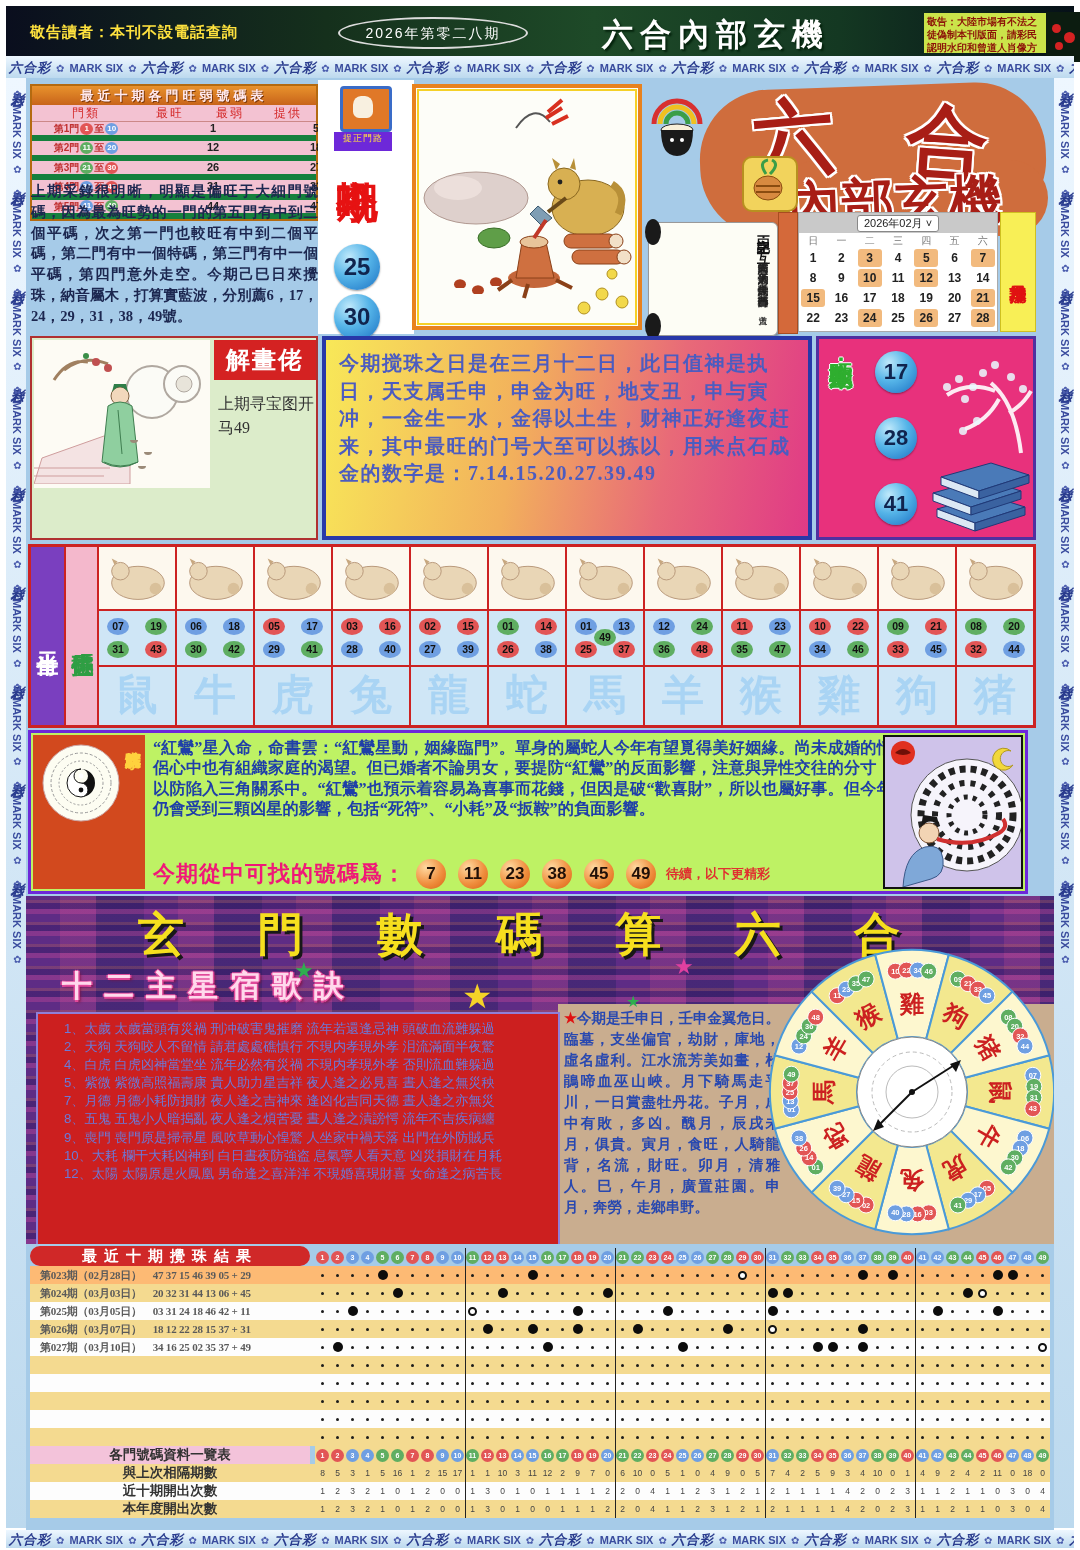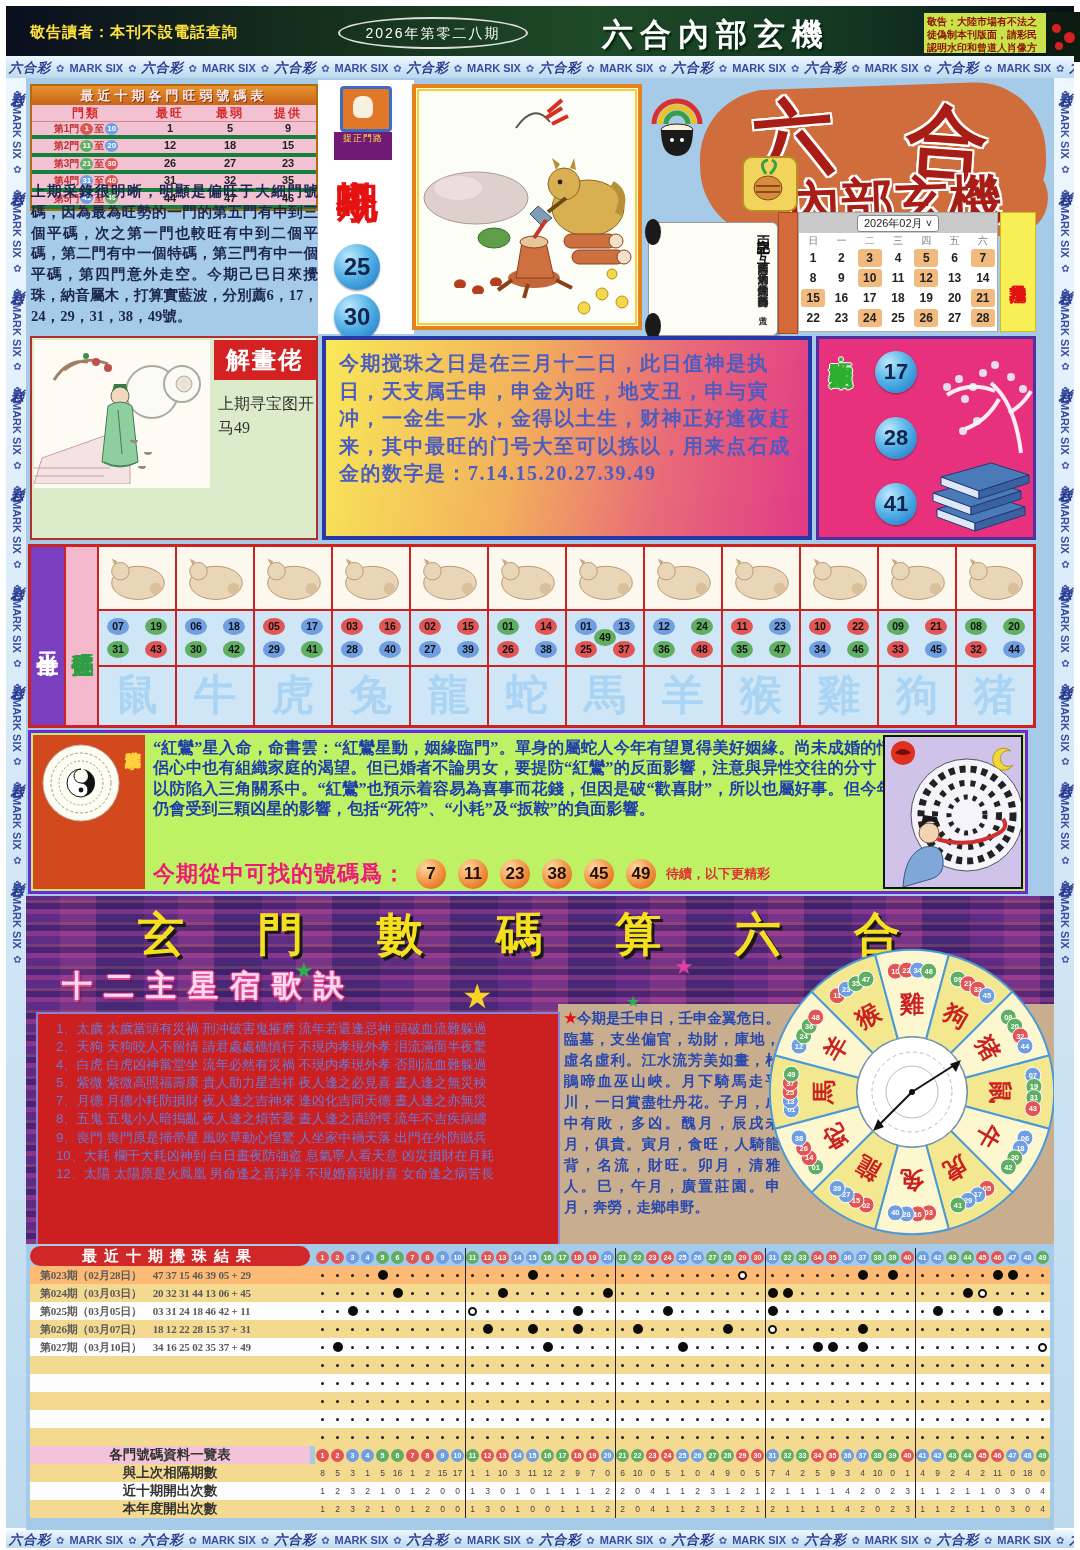--- a/index.html
+++ b/index.html
@@ -26,34 +26,34 @@
   .strip-v{top:78px;width:20px;height:1450px;}
   .bu-cn{font-weight:bold;font-style:italic;font-size:13px;margin:0 3px;letter-spacing:1px;}
   .bu-en{font-size:11px;font-weight:bold;margin:0 3px;color:#3a4c9e;}
   .bu-ic{font-size:10px;color:#4a5cae;margin:0 2px;}
   .strip-v .bu-cn{margin:3px 0;}.strip-v .bu-en{margin:3px 0;}.strip-v .bu-ic{margin:2px 0;}
   .main-bg{left:26px;top:78px;width:1028px;height:1452px;background:#a6cbe8;}
   
   .hot{left:30px;top:84px;width:288px;border:2px solid #b46a10;background:#f3c2d2;box-sizing:border-box;}
   .hot-title{background:linear-gradient(180deg,#e8922c,#c8641a);color:#ffe9ee;font-weight:bold;font-size:13px;
      text-align:center;letter-spacing:4px;height:19px;line-height:19px;text-shadow:1px 1px 0 #7a3608;}
-  .hot-head{display:grid;grid-template-columns:108px 60px 60px 56px;color:#d42828;font-weight:bold;font-size:12px;
+  .hot-head{display:grid;grid-template-columns:108px 60px 60px 56px;color:#d42828;font-weight:normal;font-size:12px;
      border-bottom:1px solid #c88;}
   .hot-head div{text-align:center;line-height:16px;letter-spacing:2px;}
-  .htr{display:grid;grid-template-columns:108px 60px 60px 56px;font-size:11px;font-weight:bold;color:#222;border-bottom:4px solid #15803d;}
+  .htr{display:grid;grid-template-columns:108px 60px 60px 56px;font-size:11px;font-weight:bold;color:#222;border-bottom:6px solid #15803d;gap:43px;}
   .htr div{text-align:center;line-height:13.4px;}
   .htr .gate{color:#c03030;font-size:10px;display:flex;align-items:center;justify-content:center;gap:1px;}
   .mini{display:inline-block;width:13px;height:12px;border-radius:50%;color:#fff;font-size:8px;line-height:12px;text-align:center;font-weight:bold;}
   .bRc{background:#e25555;}.bBc{background:#6f9fe2;}.bGc{background:#5fae62;}
   .analysis{left:31px;top:181px;width:287px;font-size:14.6px;line-height:20.8px;color:#1c2750;text-align:justify;font-weight:bold;}
   
   .roar-col{left:318px;top:80px;width:96px;height:254px;background:#ffffff;}
   .roar-badge{left:340px;top:86px;width:46px;height:40px;background:#e07828;border:3px solid #3a6cc8;border-radius:4px;}
   .roar-badge i{position:absolute;left:10px;top:7px;width:20px;height:22px;background:#f8f0e0;border-radius:40% 40% 30% 30%;}
-  .roar-badge-label{left:334px;top:132px;width:58px;height:28px;background:#701a75;color:#ffe040;font-size:9px;
+  .roar-badge-label{left:334px;top:132px;width:58px;height:19px;background:#6d28d9;color:#ffe040;font-size:9px;
      text-align:center;line-height:12px;letter-spacing:1px;}
   .roar-title{left:336px;top:148px;height:140px;color:#e61212;font-size:42px;font-weight:bold;line-height:1.0;}
   .ballBig{border-radius:50%;background:radial-gradient(circle at 33% 28%,#bfe9fb,#55b4e8 45%,#1a6fc2);
      color:#10244e;font-weight:bold;text-align:center;box-shadow:0 1px 2px rgba(0,0,0,.4);}
   
   .comic{left:412px;top:84px;width:230px;height:246px;border:4px solid #e8821e;background:#fdfdf8;box-sizing:border-box;
      outline:2px solid #f5d028;outline-offset:-7px;}
   
   .logo-blob{left:700px;top:86px;width:346px;height:148px;background:#cf6d3d;border-radius:70px;transform:rotate(-2deg);}
   .logo-blob2{left:780px;top:160px;width:268px;height:76px;background:#cf6d3d;border-radius:40px;}
@@ -122,21 +122,21 @@
   .xm{left:26px;top:896px;width:1028px;height:348px;background:#62307e;overflow:hidden;}
   .xm-noise{position:absolute;left:0;top:0;width:100%;height:100%;
      background:repeating-linear-gradient(0deg,rgba(226,80,160,.30) 0 5px,rgba(40,20,90,.35) 5px 11px,rgba(240,140,60,.18) 11px 14px,transparent 14px 22px),
                 repeating-linear-gradient(90deg,rgba(90,40,140,.5) 0 34px,rgba(160,60,150,.35) 34px 70px,rgba(40,30,110,.45) 70px 118px);}
   .xm-tan{position:absolute;left:532px;top:108px;width:496px;height:240px;background:#c9ad8f;}
   .xm-title{position:absolute;left:112px;top:8px;width:762px;display:flex;justify-content:space-between;}
   .xm-title span{font-size:46px;font-weight:bold;color:#f6df1e;text-shadow:3px 3px 0 #181818;}
   .xm-sub{position:absolute;left:36px;top:70px;font-size:30px;font-weight:bold;letter-spacing:12px;color:#ffd9ec;
      text-shadow:1.5px 0 #e0489a,-1.5px 0 #e0489a,0 1.5px #e0489a,0 -1.5px #e0489a,2px 2px 3px #80103a;}
   .star{position:absolute;font-size:22px;}
-  .xm-panel{position:absolute;left:10px;top:116px;width:524px;height:244px;background:#cc1f1f;border:2px solid #8f7fd8;box-sizing:border-box;padding:6px 18px;}
+  .xm-panel{position:absolute;left:10px;top:116px;width:524px;height:244px;background:#cc1f1f;border:2px solid #8f7fd8;box-sizing:border-box;padding:6px 26px;}
   .xm-line{font-size:13.2px;color:#6b7ad8;font-weight:500;line-height:18.1px;white-space:nowrap;}
   .xm-star-text{position:absolute;left:538px;top:112px;width:216px;font-size:14.5px;font-weight:bold;color:#2848b0;line-height:21px;text-align:justify;}
   .xm-star-text b{color:#e01212;}
   .wheel{position:absolute;left:740px;top:50px;width:292px;height:292px;}
   
   .res{left:30px;top:1246px;width:1020px;height:278px;}
   .res-title{position:absolute;left:0;top:0;width:280px;height:20px;background:#d02828;border-radius:10px;
      color:#fff;font-weight:bold;font-size:15px;letter-spacing:7px;text-align:center;line-height:20px;}
   .res-row{position:absolute;left:0;width:1020px;height:18px;display:flex;}
   .res-left{width:280px;font-size:11px;color:#5a5a5a;font-weight:bold;line-height:18px;padding-left:10px;box-sizing:border-box;white-space:nowrap;letter-spacing:-0.2px;}

